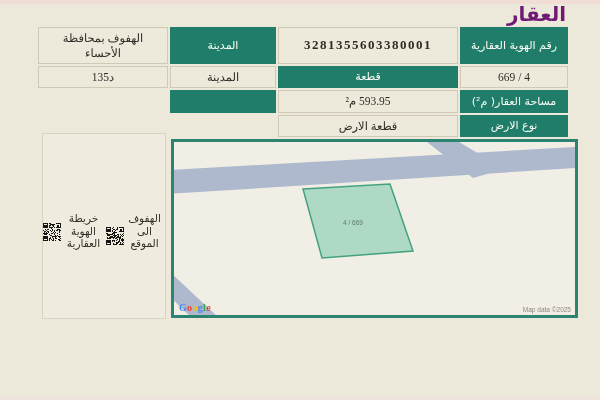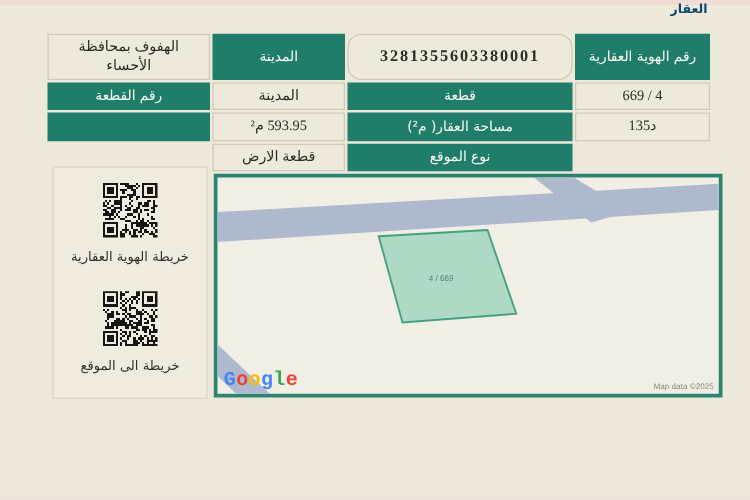--- a/index.html
+++ b/index.html
@@ -8,21 +8,21 @@
     position:relative;
     background:#ece8da;
     font-family:"DejaVu Sans", sans-serif;
     color:#34312a;
   }
   .edge-top { position:absolute; left:0; top:0; width:600px; height:4px; background:#f0dcd5; }
   .edge-bottom { position:absolute; left:0; bottom:0; width:600px; height:3px; background:#efe2da; }
 
   .page-title {
     position:absolute; top:2px; right:34px;
-    font-size:10px; font-weight:600; color:#0c4a6e;
+    font-size:20px; font-weight:600; color:#701a75;
     direction:rtl;
     margin-left:48px;
   }
 
   
   .info-table {
     position:absolute; left:38px; top:27px; width:530px;
     display:grid; direction:rtl;
     grid-template-columns:108px 180px 106px 130px;
     grid-template-rows:37px 22px 23px 22px;
@@ -34,47 +34,47 @@
     font-size:11px; font-weight:500; text-align:right;
     padding:0 4px; line-height:1.25;
   }
   .vcell {
     background:#edeadc; border:1px solid #cfc9b6;
     display:flex; align-items:center; justify-content:center;
     font-size:11.5px; text-align:center; line-height:1.3;
     padding:0 5px; color:#2e2c25;
     font-family:Liberation Serif, serif;
   }
-  .vcell.big-number { font-size:13px; font-weight:600; letter-spacing:1.5px;border-radius:11px; }
+  .vcell.big-number { font-size:13px; font-weight:600; letter-spacing:1.5px; }
   .vcell-empty { background:transparent; border:none; }
 
   
   .qr-panel {
     position:absolute; left:42px; top:133px; width:124px; height:186px;
     background:#efecdf; border:1px solid #d9d3c1;
-    display:flex; flex-direction:column; align-items:center;
+    display:flex; align-items:center;
   }
   .qr-box { width:44px; height:44px; }
   .qr-box.first { margin-top:12px; }
   .qr-box.second { margin-top:20px; }
   .qr-label {
     margin-top:10px; font-size:10.5px; color:#34312a;
     direction:rtl; text-align:center; line-height:1.2; padding:0 4px;
   }
 
   
   .map-frame {
     position:absolute; left:171px; top:139px; width:407px; height:179px;
     border:3px solid #2c8470; background:#f1eee5;
   }
   .map-canvas { position:absolute; left:0; top:0; width:401px; height:173px; }
   .google-logo {
     position:absolute; left:5px; bottom:2px;
-    font-size:16px; font-weight:bold; letter-spacing:.3px;
-    font-family:Liberation Mono, monospace;
+    font-size:10px; font-weight:bold; letter-spacing:.3px;
+    font-family:Liberation Serif, serif;
   }
   .map-attribution {
     position:absolute; right:4px; bottom:2px;
     font-size:6.5px; color:#8b887d;
     font-family:"Liberation Sans",sans-serif;
   }
   .parcel-label-svg {
     font-size:6.5px; fill:#5f7a6d;
     font-family:"Liberation Sans",sans-serif;
   }
@@ -91,28 +91,27 @@
 
   <div class="hcell">رقم الهوية العقارية</div>
   <div class="vcell big-number">3281355603380001</div>
   <div class="hcell">المدينة</div>
   <div class="vcell">الهفوف بمحافظة الأحساء</div>
 
   <div class="vcell">4 / 669</div>
   <div class="hcell">قطعة</div>
   <div class="vcell">المدينة</div>
 
-  <div class="hcell">رقم القطعة</div>
   <div class="vcell">د135</div>
   <div class="hcell">مساحة العقار( م²)</div>
   <div class="vcell">593.95 م²</div>
 
   <div class="hcell"></div>
   <div class="vcell vcell-empty"></div>
-  <div class="hcell">نوع الموقع</div>
+  <div class="hcell">نوع الارض</div>
   <div class="vcell">قطعة الارض</div>
 </div>
 
 <div class="qr-panel">
   <div class="qr-box first"><svg viewBox="0 0 25 25" width="100%" height="100%" shape-rendering="crispEdges" xmlns="http://www.w3.org/2000/svg">
         <rect x="8" y="0" width="1" height="1" fill="#161613"></rect>
         <rect x="9" y="0" width="1" height="1" fill="#161613"></rect>
         <rect x="10" y="0" width="1" height="1" fill="#161613"></rect>
         <rect x="11" y="0" width="1" height="1" fill="#161613"></rect>
         <rect x="15" y="0" width="1" height="1" fill="#161613"></rect>
@@ -541,21 +540,21 @@
         <rect x="0" y="0" width="7" height="7" fill="#161613"></rect>
         <rect x="1" y="1" width="5" height="5" fill="#efecdf"></rect>
         <rect x="2" y="2" width="3" height="3" fill="#161613"></rect>
         <rect x="18" y="0" width="7" height="7" fill="#161613"></rect>
         <rect x="19" y="1" width="5" height="5" fill="#efecdf"></rect>
         <rect x="20" y="2" width="3" height="3" fill="#161613"></rect>
         <rect x="0" y="18" width="7" height="7" fill="#161613"></rect>
         <rect x="1" y="19" width="5" height="5" fill="#efecdf"></rect>
         <rect x="2" y="20" width="3" height="3" fill="#161613"></rect>
       </svg></div>
-  <div class="qr-label">خريطة الى الموقع</div>
+  <div class="qr-label">الهفوف الى الموقع</div>
 </div>
 
 <div class="map-frame">
   <svg class="map-canvas" viewBox="0 0 401 173" width="401" height="173" xmlns="http://www.w3.org/2000/svg">
 
     <polygon points="-6,28 401,5 401,26 -6,52" fill="#aeb9ce"></polygon>
 
     <polygon points="253,0 285,0 330,27 299,36" fill="#aeb9ce"></polygon>
 
     <polygon points="-6,128 45,176 18,176 -6,153" fill="#aeb9ce"></polygon>

